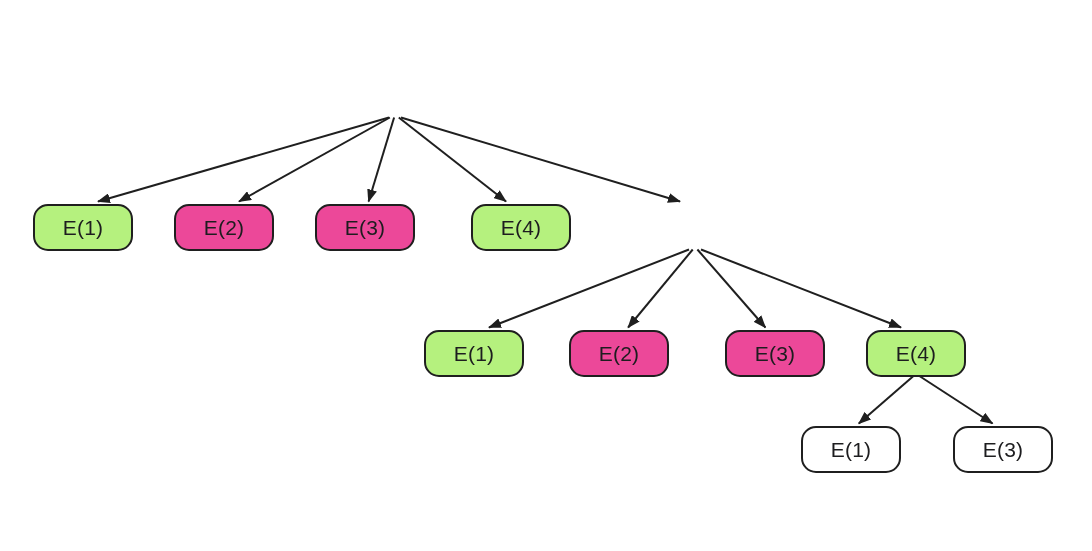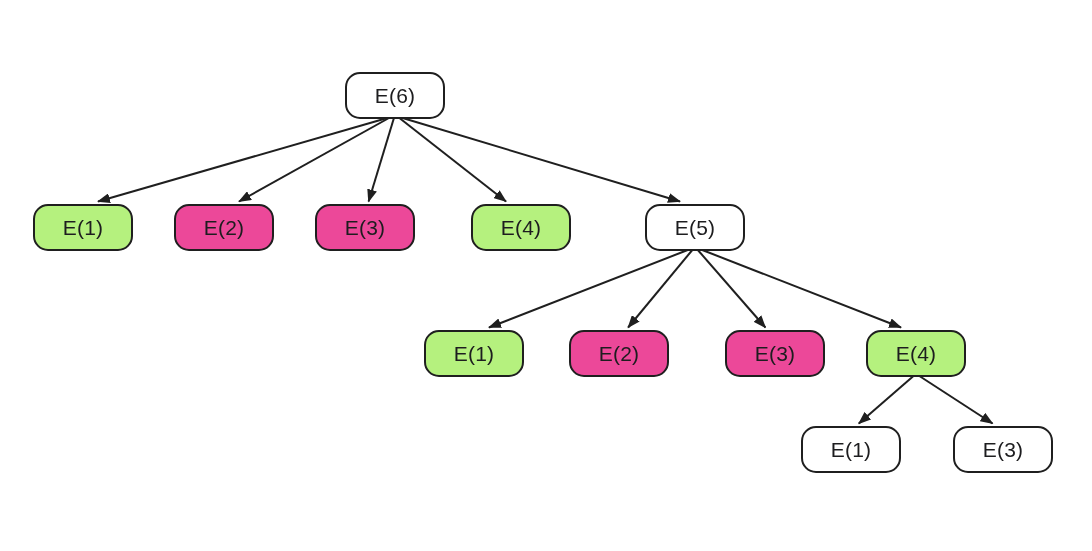--- a/index.html
+++ b/index.html
@@ -59,37 +59,31 @@
       <line x1="394.1" y1="117.5" x2="368.6" y2="201.5" stroke="#1f1f1f" stroke-width="2" marker-end="url(#arrowhead)"></line>
       <line x1="398.78" y1="117.5" x2="506" y2="201.5" stroke="#1f1f1f" stroke-width="2" marker-end="url(#arrowhead)"></line>
       <line x1="401" y1="117.5" x2="680" y2="201.5" stroke="#1f1f1f" stroke-width="2" marker-end="url(#arrowhead)"></line>
       <line x1="689" y1="249.5" x2="489" y2="327.5" stroke="#1f1f1f" stroke-width="2" marker-end="url(#arrowhead)"></line>
       <line x1="692.72" y1="249.5" x2="628.12" y2="327.5" stroke="#1f1f1f" stroke-width="2" marker-end="url(#arrowhead)"></line>
       <line x1="697.4" y1="249.5" x2="765.4" y2="327.5" stroke="#1f1f1f" stroke-width="2" marker-end="url(#arrowhead)"></line>
       <line x1="701" y1="249.5" x2="901" y2="327.5" stroke="#1f1f1f" stroke-width="2" marker-end="url(#arrowhead)"></line>
       <line x1="914.05" y1="375.5" x2="858.8" y2="423.5" stroke="#1f1f1f" stroke-width="2" marker-end="url(#arrowhead)"></line>
       <line x1="918.61" y1="375.5" x2="992.56" y2="423.5" stroke="#1f1f1f" stroke-width="2" marker-end="url(#arrowhead)"></line>
     </svg>
-<div class="node white" style="left: 345px; top: 71.5px; width: 100px; height: 47px;">
-      <span class="node-label">E(6)</span>
-    </div>
     <div class="node green" style="left: 33px; top: 203.5px; width: 100px; height: 47px;">
       <span class="node-label">E(1)</span>
     </div>
     <div class="node yellow" style="left: 174px; top: 203.5px; width: 100px; height: 47px;">
       <span class="node-label">E(2)</span>
     </div>
     <div class="node yellow" style="left: 315px; top: 203.5px; width: 100px; height: 47px;">
       <span class="node-label">E(3)</span>
     </div>
     <div class="node green" style="left: 471px; top: 203.5px; width: 100px; height: 47px;">
       <span class="node-label">E(4)</span>
-    </div>
-    <div class="node white" style="left: 645px; top: 203.5px; width: 100px; height: 47px;">
-      <span class="node-label">E(5)</span>
     </div>
     <div class="node green" style="left: 424px; top: 329.5px; width: 100px; height: 47px;">
       <span class="node-label">E(1)</span>
     </div>
     <div class="node yellow" style="left: 569px; top: 329.5px; width: 100px; height: 47px;">
       <span class="node-label">E(2)</span>
     </div>
     <div class="node yellow" style="left: 725px; top: 329.5px; width: 100px; height: 47px;">
       <span class="node-label">E(3)</span>
     </div>

